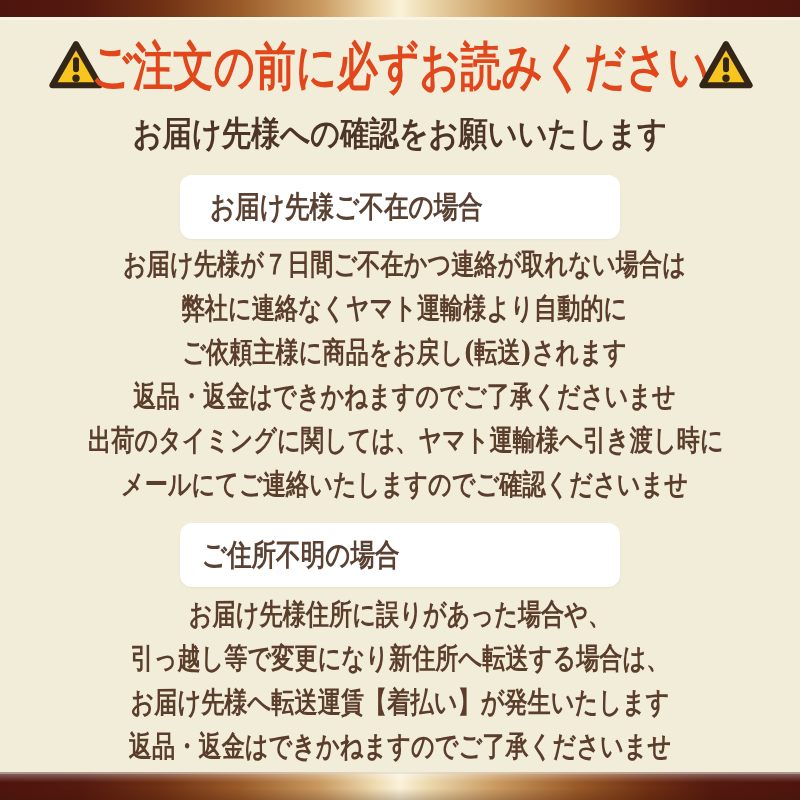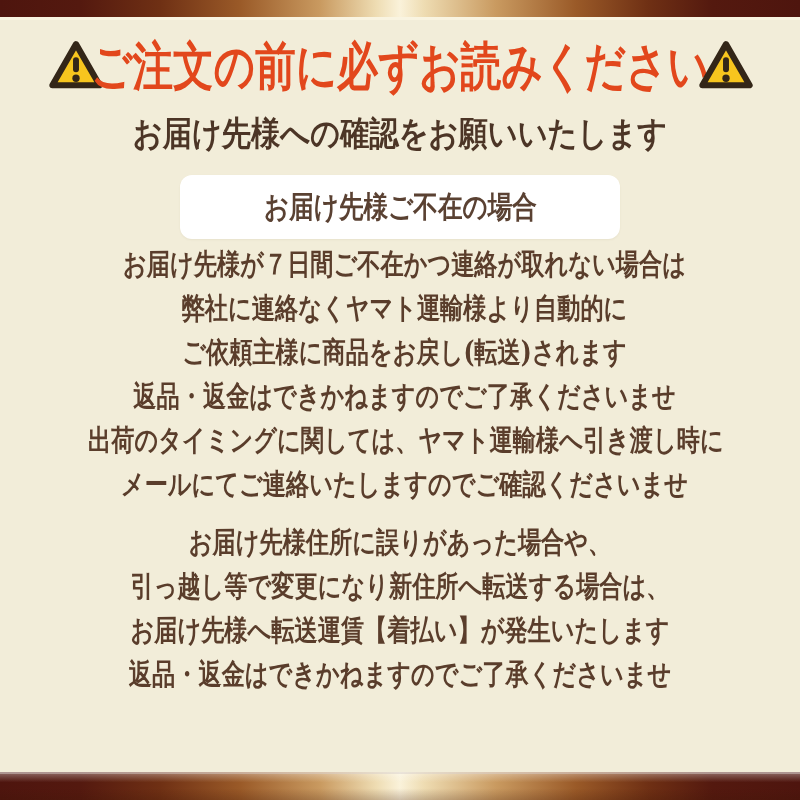--- a/index.html
+++ b/index.html
@@ -82,37 +82,36 @@
   }
 
   .heading-box{
     width:440px;
     height:64px;
     margin:0 auto;
     background:#ffffff;
     border-radius:12px;
     display:flex;
     align-items:center;
-    justify-content:center;
     box-shadow:0 1px 2px rgba(120,100,60,0.08);
   }
   .heading-box.first{margin-top:23px;}
   .heading-box.second{margin-top:17px;}
   .heading-box span{
     font-size:30px;
     font-weight:700;
     color:#5a4132;
     transform:scaleX(0.82);
     transform-origin:center;
     white-space:nowrap;
   }
 
   .body-block{margin:0;}
   .body-block.first{margin-top:3px;margin-left:9px;}
-  .body-block.second{margin-top:17px;font-family:Liberation Mono, monospace;}
+  .body-block.second{margin-top:5px;}
   .body-line{
     margin:0;
     text-align:center;
     font-size:29px;
     line-height:44px;
     font-weight:700;
     color:#5a3d2b;
     transform:scaleX(0.80);
     transform-origin:center;
     white-space:nowrap;
@@ -152,20 +151,23 @@
 
     <div class="body-block first">
       <p class="body-line">お届け先様が７日間ご不在かつ連絡が取れない場合は</p>
       <p class="body-line">弊社に連絡なくヤマト運輸様より自動的に</p>
       <p class="body-line">ご依頼主様に商品をお戻し(転送)されます</p>
       <p class="body-line">返品・返金はできかねますのでご了承くださいませ</p>
       <p class="body-line">出荷のタイミングに関しては、ヤマト運輸様へ引き渡し時に</p>
       <p class="body-line">メールにてご連絡いたしますのでご確認くださいませ</p>
     </div>
 
+    <div class="heading-box second">
+      <span>ご住所不明の場合</span>
+    </div>
 
     <div class="body-block second">
       <p class="body-line">お届け先様住所に誤りがあった場合や、</p>
       <p class="body-line">引っ越し等で変更になり新住所へ転送する場合は、</p>
       <p class="body-line">お届け先様へ転送運賃【着払い】が発生いたします</p>
       <p class="body-line">返品・返金はできかねますのでご了承くださいませ</p>
     </div>
 
   </div>
 

